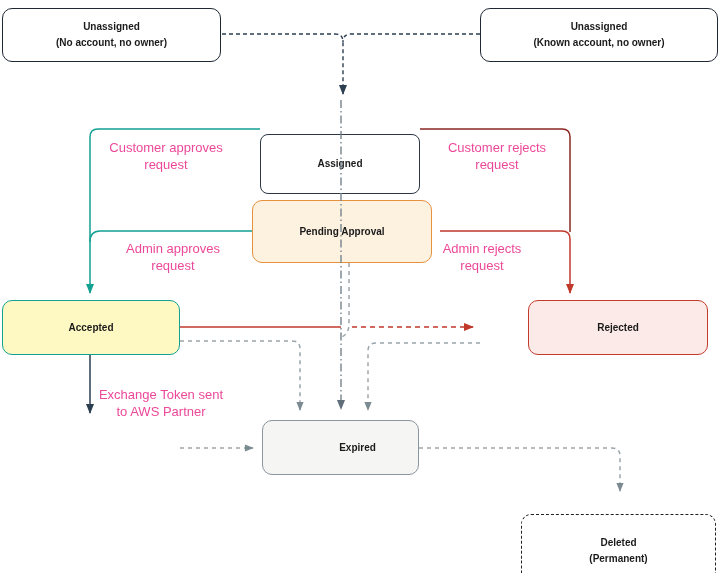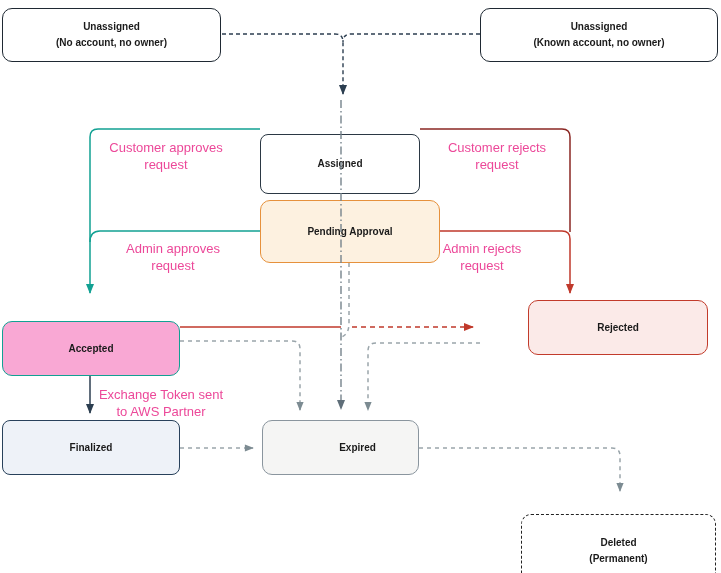--- a/index.html
+++ b/index.html
@@ -8,22 +8,22 @@
   svg.edges{position:absolute;left:0;top:0;width:721px;height:573px;pointer-events:none;}
   #edges-below{z-index:1;}
   #edges-above{z-index:3;}
   .node{position:absolute;z-index:2;display:flex;align-items:center;justify-content:center;
         text-align:center;font-weight:bold;font-size:10px;line-height:16px;color:#1A1A1A;
         background:#fff;border:1.5px solid #1F2933;border-radius:10px;white-space:pre-line;
         box-sizing:border-box;padding:2px 6px;}
   #n-ual{left:2px;top:8px;width:219px;height:54px;}
   #n-uar{left:480px;top:8px;width:238px;height:54px;}
   #n-assigned{left:260px;top:100px;width:160px;height:60px;border-color:#2B3844;border-radius:8px;margin-top:34px;}
-  #n-pending{left:260px;top:200px;width:180px;height:63px;background:#FDF1E0;border-color:#E6913C;}
-  #n-accepted{left:2px;top:300px;width:178px;height:55px;background:#f9a8d4;border-color:#12A193;margin-top:21px;}
+  #n-pending{left:252px;top:200px;width:180px;height:63px;background:#FDF1E0;border-color:#E6913C;}
+  #n-accepted{left:2px;top:300px;width:178px;height:55px;background:#fef9c3;border-color:#12A193;}
   #n-rejected{left:480px;top:300px;width:180px;height:55px;background:#FBEAE8;border-color:#C23B2B;margin-left:48px;}
   #n-finalized{left:2px;top:420px;width:178px;height:55px;background:#EEF2F8;border-color:#28415B;border-radius:8px;}
   #n-expired{left:262px;top:420px;width:157px;height:55px;background:#F5F5F4;border-color:#8A959E;padding-left:40px;}
   #n-deleted{left:521px;top:514px;width:195px;height:73px;border:1.5px dashed #222;}
   .elabel{position:absolute;z-index:4;font-size:13px;line-height:17px;color:#ec4899;
           text-align:center;white-space:pre-line;}
   #l-ca{left:96px;top:139px;width:140px;}
   #l-cr{left:427px;top:139px;width:140px;}
   #l-aa{left:103px;top:240px;width:140px;}
   #l-ar{left:412px;top:240px;width:140px;}
@@ -78,21 +78,20 @@
   </svg>
 
   <div class="node" id="n-ual"><span>Unassigned
 (No account, no owner)</span></div>
   <div class="node" id="n-uar"><span>Unassigned
 (Known account, no owner)</span></div>
   <div class="node" id="n-assigned"><span>Assigned</span></div>
   <div class="node" id="n-pending"><span>Pending Approval</span></div>
   <div class="node" id="n-accepted"><span>Accepted</span></div>
   <div class="node" id="n-rejected"><span>Rejected</span></div>
-  <div class="node" id="n-finalized"><span>Finalized</span></div>
   <div class="node" id="n-expired"><span>Expired</span></div>
   <div class="node" id="n-deleted"><span>Deleted
 (Permanent)</span></div>
 
   <svg id="edges-above" class="edges">
     <path d="M341,100 V409" fill="none" stroke="#76838C" stroke-width="1.4" stroke-dasharray="8 3 1.5 3" marker-end="url(#m-gray)"></path>
   </svg>
 
   <div class="elabel" id="l-ca">Customer approves
 request</div>

